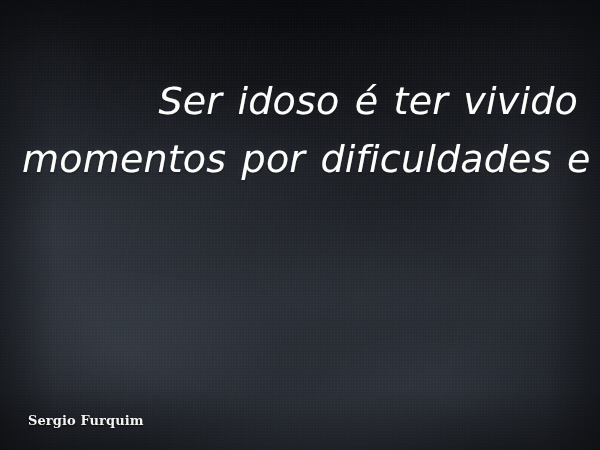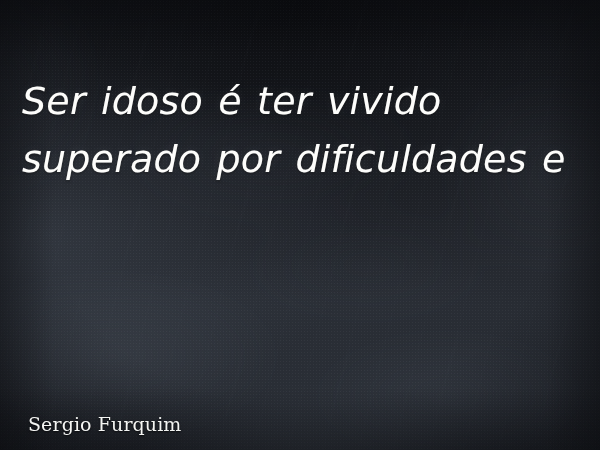--- a/index.html
+++ b/index.html
@@ -87,21 +87,21 @@
       radial-gradient(78% 76% at 50% 50%, rgba(0,0,0,0) 52%, rgba(8,9,12,0.40) 100%);
   }
 
   
   .quote {
     position: absolute;
     left: 0;
     right: 0;
     top: 72px;
     z-index: 4;
-    text-align: left;
+    text-align: right;
     color: #fdfdfb;
     font-family: "DejaVu Sans", sans-serif;
     font-style: italic;
     font-weight: 400;
     font-size: 38px;
     line-height: 58px;
     letter-spacing: 0.2px;
     word-spacing: 3px;
     padding: 0 22px;
     text-shadow:
@@ -116,37 +116,37 @@
   }
 
   
   .attribution {
     position: absolute;
     left: 28px;
     top: 413px;
     z-index: 5;
     color: #f4f5f3;
     font-family: "DejaVu Serif", serif;
-    font-weight: normal;
-    font-size: 19px;
+    font-weight: bold;
+    font-size: 13px;
     letter-spacing: 0.1px;
     text-shadow: 0 1px 2px rgba(0,0,0,0.70);
   }
 </style>
 </head>
 <body>
 
 <div id="card">
 
   <div class="bg-base"></div>
   <div class="bg-smudge"></div>
   <div class="bg-streaks"></div>
   <div class="bg-grain"></div>
   <div class="bg-vignette"></div>
 
   <div class="quote">
     <span class="line">Ser idoso é ter vivido</span>
-    <span class="line">superado por dificuldades e</span>
+    <span class="line">momentos por dificuldades e</span>
   </div>
 
   <div class="attribution">Sergio Furquim</div>
 
 </div>
 
 </body></html>

